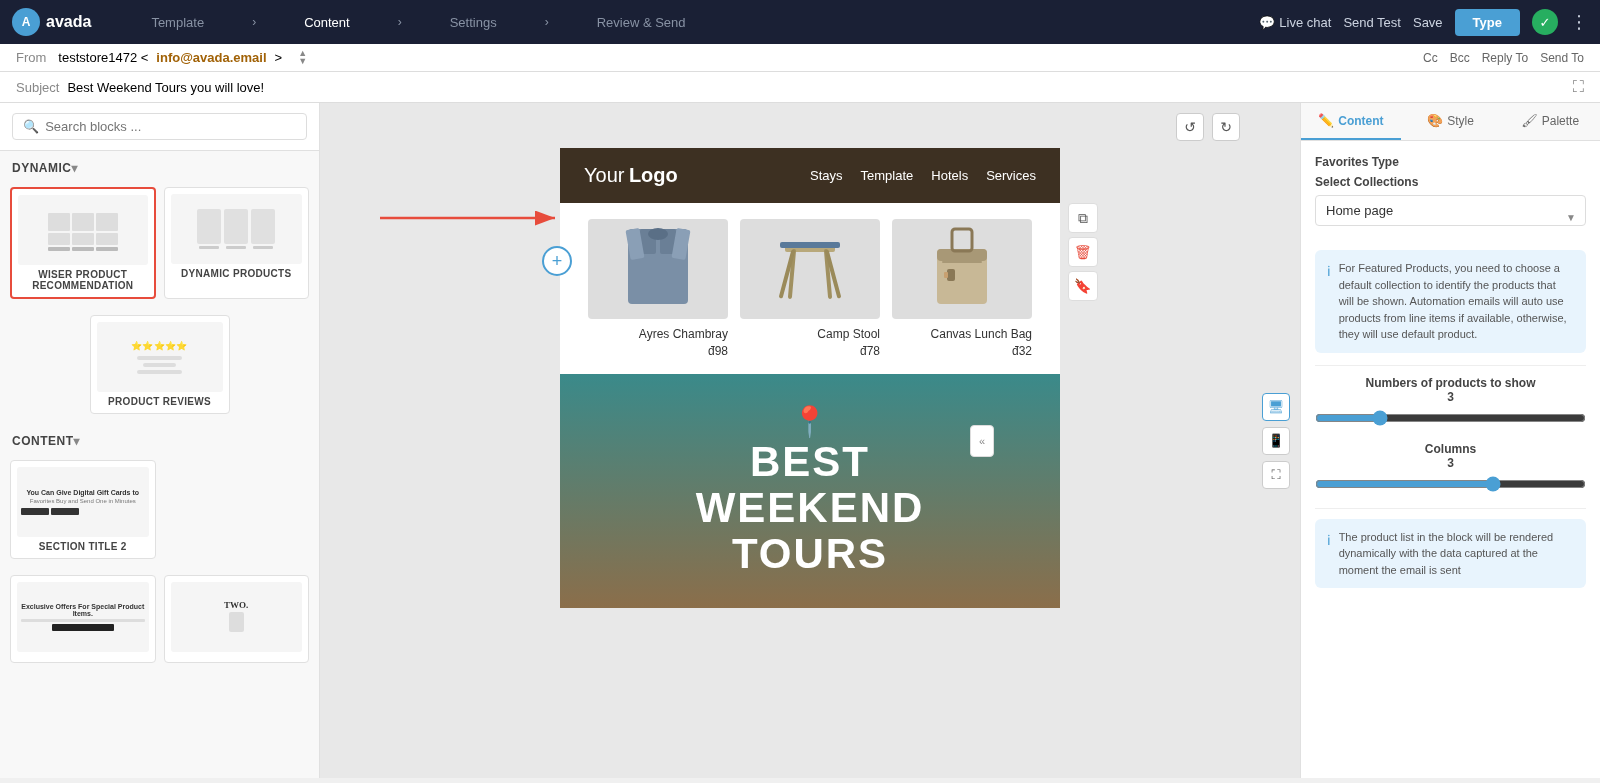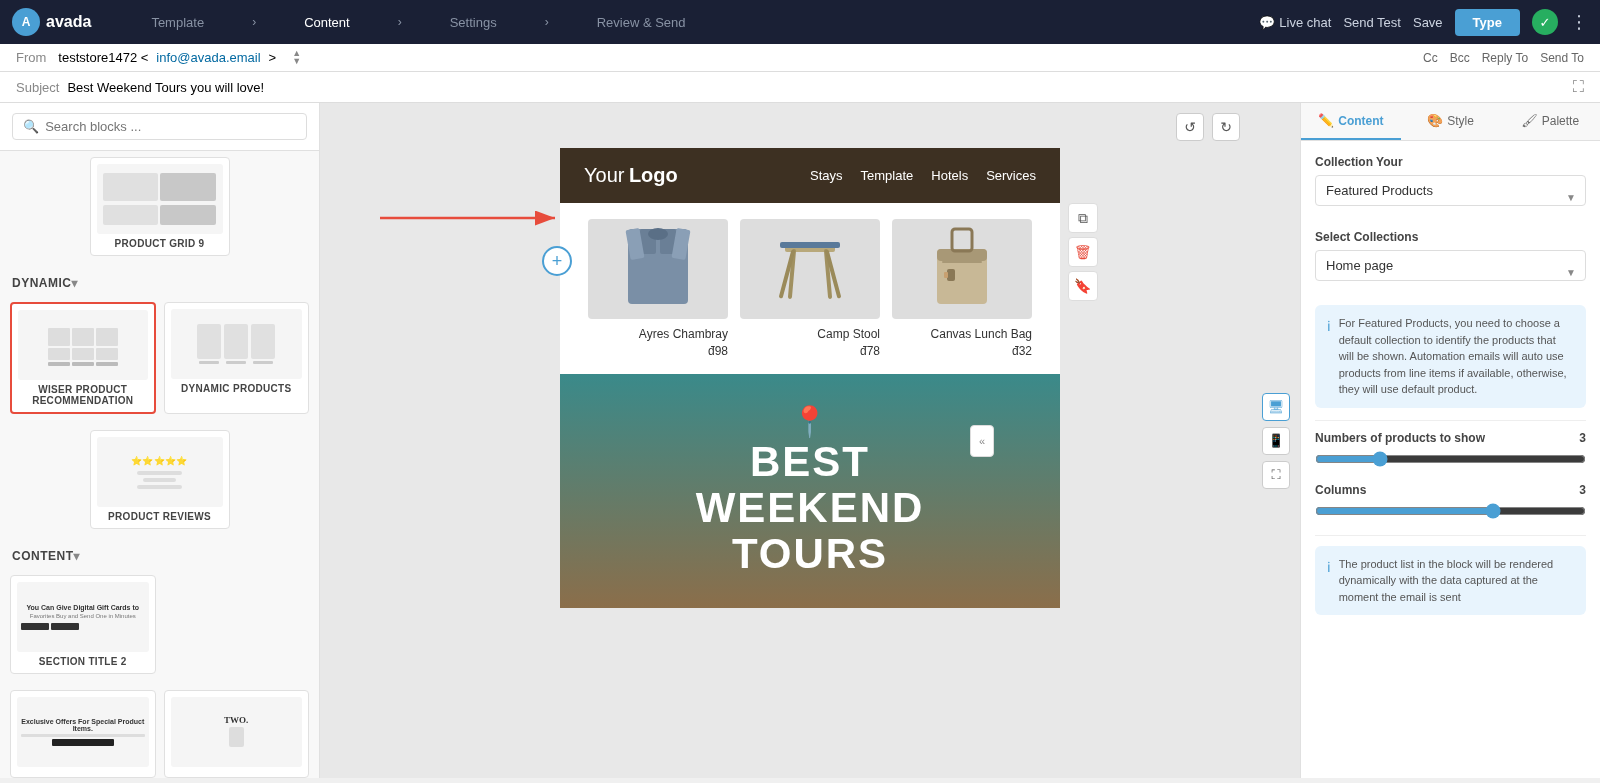--- a/index.html
+++ b/index.html
@@ -214,21 +214,21 @@
     }
 
     .info-box {
       background: #e8f4fd; border-radius: 6px; padding: 10px 12px;
       font-size: 11px; color: #555; line-height: 1.5; margin-bottom: 12px;
       display: flex; gap: 8px;
     }
     .info-icon { color: #4a9fd4; font-size: 14px; flex-shrink: 0; margin-top: 1px; }
 
     .range-section { margin-bottom: 12px; }
-    .range-header { display: flex; justify-content: space-between; align-items: center; margin-bottom: 6px; }
+    .range-header { display: flex; justify-content: space-between; align-items: center; margin-bottom: 6px; flex-direction: column; }
     .range-label { font-size: 12px; color: #444; font-weight: 600; }
     .range-value { font-size: 12px; color: #444; font-weight: 600; }
     .range-input { width: 100%; cursor: pointer; accent-color: #4a9fd4; }
 
     .divider { height: 1px; background: #eee; margin: 2px 0 10px; }
   </style>
 </head>
 <body>
 
 <nav class="top-nav">
@@ -254,21 +254,21 @@
     <span class="nav-right-item">Save</span>
     <button class="nav-btn-next">Type</button>
     <div class="nav-check">✓</div>
     <span class="nav-dots">⋮</span>
   </div>
 </nav>
 
 <div class="email-header">
   <span style="color:#888;margin-right:4px;">From</span>
   <span>teststore1472 &lt;</span>
-  <span style="color:#0369a1;">info@avada.email</span>
+  <span style="color:#a16207;font-weight:bold;">info@avada.email</span>
   <span>&gt;</span>
   <div style="margin-left:8px;display:flex;flex-direction:column;line-height:0.8;cursor:pointer;">
     <span style="font-size:9px;color:#888;">▲</span>
     <span style="font-size:9px;color:#888;">▼</span>
   </div>
   <div class="email-header-actions" style="margin-left:auto;align-items:center;">
     <span>Cc</span>
     <span>Bcc</span>
     <span>Reply To</span>
     <span>Send To</span>
@@ -284,33 +284,20 @@
 <div class="main-layout">
 
   <div class="left-sidebar">
     <div class="search-bar">
       <div class="search-input-wrap">
         <span style="color:#aaa;font-size:13px;">🔍</span>
         <input type="text" placeholder="Search blocks ..." style="">
       </div>
     </div>
 
-    <div class="block-grid" style="grid-template-columns:1fr;">
-      <div class="block-item" style="max-width:140px;margin:0 auto;width:100%;">
-        <div class="block-preview">
-          <div class="pg9-preview">
-            <div style="background:#e0e0e0;height:28px;border-radius:2px;"></div>
-            <div style="background:#c8c8c8;height:28px;border-radius:2px;"></div>
-            <div style="background:#e0e0e0;height:20px;border-radius:2px;margin-top:2px;"></div>
-            <div style="background:#c8c8c8;height:20px;border-radius:2px;margin-top:2px;"></div>
-          </div>
-        </div>
-        <div class="block-label">PRODUCT GRID 9</div>
-      </div>
-    </div>
 
     <div class="section-header">
       <span>DYNAMIC</span>
       <span class="toggle">▾</span>
     </div>
     <div class="block-grid">
       <div class="block-item selected">
         <div class="block-preview">
           <div class="wiser-preview">
             <div class="wiser-col">
@@ -527,26 +514,21 @@
         <span>Style</span>
       </div>
       <div class="panel-tab">
         <span class="panel-tab-icon">🖌</span>
         <span>Palette</span>
       </div>
     </div>
 
     <div class="panel-section">
 
-      <div class="panel-label">Collection Your</div>
-      <div class="panel-select-wrap">
-        <select class="panel-select">
-          <option>Featured Products</option>
-        </select>
-      </div>
+      <div class="panel-label">Favorites Type</div>
 
       <div class="panel-label">Select Collections</div>
       <div class="panel-select-wrap">
         <select class="panel-select">
           <option>Home page</option>
         </select>
       </div>
 
       <div class="info-box">
         <span class="info-icon">ℹ</span>

